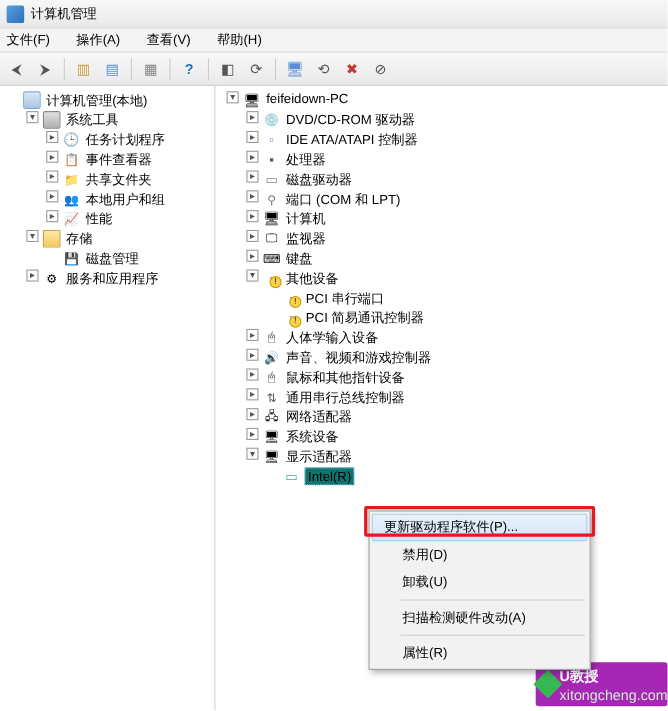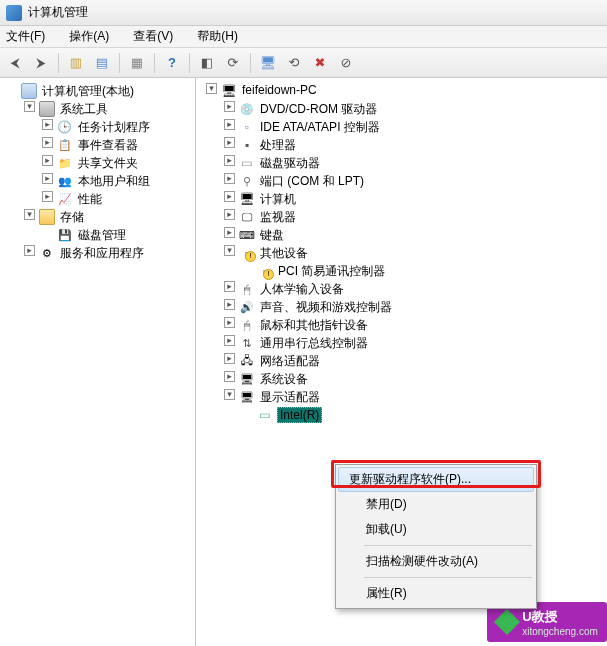--- a/index.html
+++ b/index.html
@@ -189,21 +189,21 @@
   }
   .watermark .logo{
     width:22px;height:22px;
     position:relative;
   }
   .watermark .logo span{position:absolute;width:10px;height:10px;background:#2db54a;}
   .watermark .logo span:nth-child(1){top:0;left:6px;transform:rotate(45deg);}
   .watermark .logo span:nth-child(2){top:6px;left:0;transform:rotate(45deg);}
   .watermark .logo span:nth-child(3){top:6px;left:12px;transform:rotate(45deg);}
   .watermark .logo span:nth-child(4){top:12px;left:6px;transform:rotate(45deg);}
-  .watermark small{display:block;font-size:10px;color:#cfe9d4;font-weight:normal;}
+  .watermark small{display:block;font-size:13px;color:#cfe9d4;font-weight:normal;}
 </style>
 </head>
 <body>
 
 <div class="titlebar">
   <div class="sysicon"></div>
   <span>计算机管理</span>
 </div>
 
 <div class="menubar">
@@ -385,20 +385,27 @@
             <div class="node">
                 <span class="exp">▾</span>
                 <span class="ico warn"></span>
                 <span class="lbl">其他设备</span>
               </div>
             <ul>
               <li>
                   <div class="node">
                     <span class="exp none"></span>
                     <span class="ico warn"></span>
+                    <span class="lbl">PCI 串行端口</span>
+                  </div>
+                </li>
+              <li>
+                  <div class="node">
+                    <span class="exp none"></span>
+                    <span class="ico warn"></span>
                     <span class="lbl">PCI 简易通讯控制器</span>
                   </div>
                 </li>
             </ul>
           </li>
           <li>
               <div class="node">
                 <span class="exp">▸</span>
                 <span class="ico hid"></span>
                 <span class="lbl">人体学输入设备</span>

